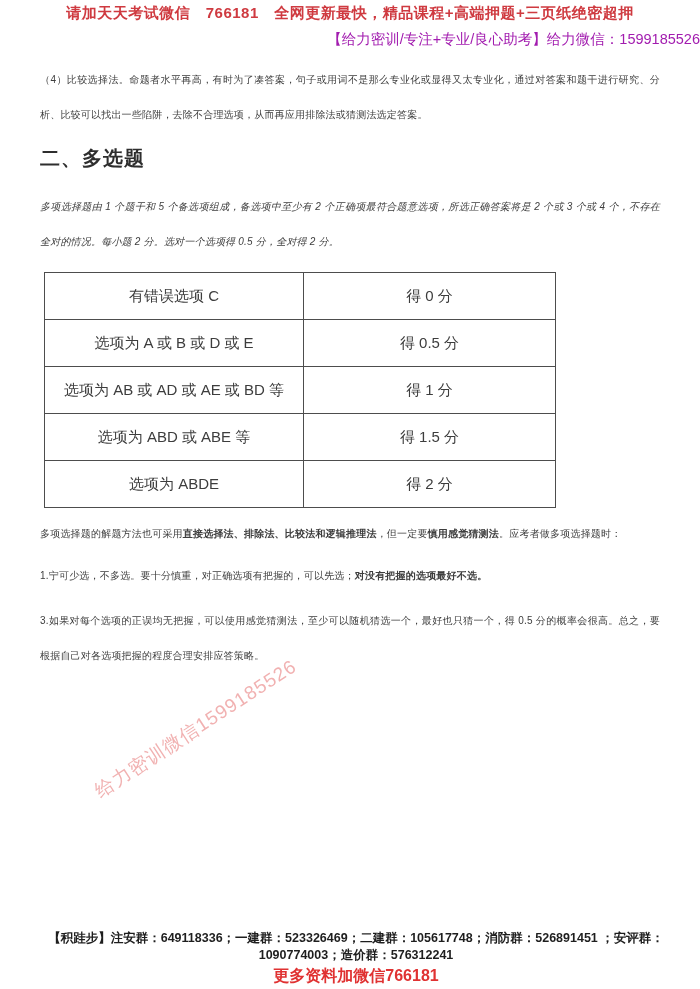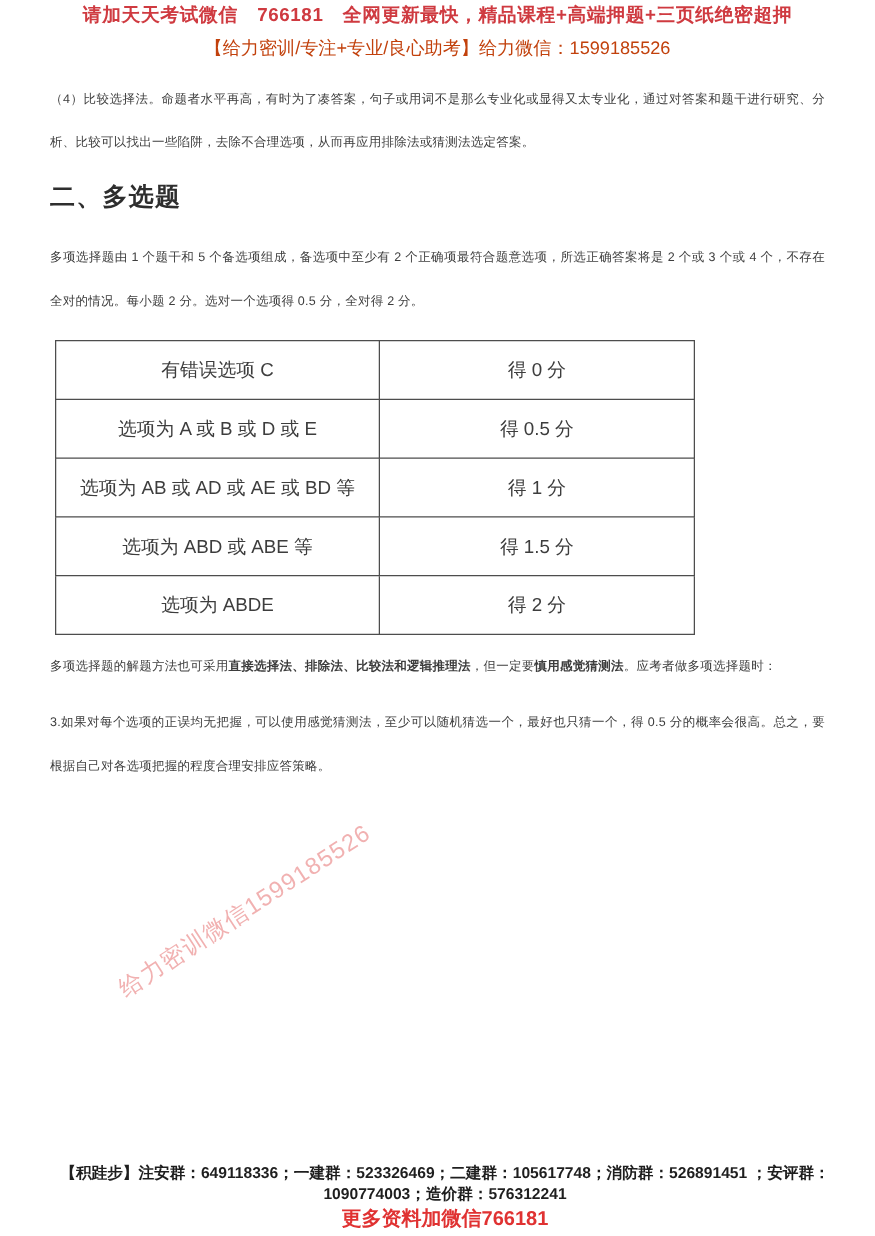--- a/index.html
+++ b/index.html
@@ -22,22 +22,22 @@
     padding-top:3px;
     text-align:center;
     color:var(--header-red);
     font-weight:700;
     font-size:15px;
     line-height:20px;
     letter-spacing:0.5px;
   }
   .header-line2{
     margin-top:7px;
-    text-align:center;
-    color:#c2410c;
+    text-align:right;
+    color:#a21caf;
     font-size:14.5px;
     line-height:19px;
   }
   .content{padding:0 40px;position:relative;z-index:1;}
   .para{
     font-size:10px;
     line-height:35px;
     text-align:justify;
     margin:0;
     color:var(--body-text);
@@ -46,21 +46,21 @@
   .para .bold{font-weight:700;}
   .section-heading{
     margin:15px 0 0 0;
     font-size:20px;
     font-weight:700;
     color:#2e2e2e;
     line-height:22px;
     letter-spacing:1px;
   }
   .mt-p1{margin-top:13px;}
-  .mt-intro{margin-top:20px;}
+  .mt-intro{margin-top:20px;font-style:italic;}
   .mt-example{margin-top:7px;}
   .mt-methods{margin-top:8px;}
   .mt-tip1{margin-top:7px;}
   .mt-tip2{margin-top:11px;}
   .mt-tip3{margin-top:10px;}
   .score-table{
     margin:13px 0 0 4px;
     border-collapse:collapse;
     width:512px;
     table-layout:fixed;
@@ -152,20 +152,21 @@
           </tr>
           <tr>
             <td>选项为 ABDE</td>
             <td>得 2 分</td>
           </tr>
         </tbody>
     </table>
 
     <p class="para mt-methods"><span>多项选择题的解题方法也可采用</span><span class="bold">直接选择法、排除法、比较法和逻辑推理法</span><span>，但一定要</span><span class="bold">慎用感觉猜测法</span><span>。应考者做多项选择题时：</span></p>
 
+    <p class="para mt-tip1"><span>1.宁可少选，不多选。要十分慎重，对正确选项有把握的，可以先选；</span><span class="bold">对没有把握的选项最好不选。</span></p>
 
 
     <p class="para mt-tip3"><span>3.如果对每个选项的正误均无把握，可以使用感觉猜测法，至少可以随机猜选一个，最好也只猜一个，得 0.5 分的概率会很高。总之，要根据自己对各选项把握的程度合理安排应答策略。</span></p>
 
   </div>
 
   <div class="footer">
     <div class="footer-groups">【积跬步】注安群：649118336；一建群：523326469；二建群：105617748；消防群：526891451 ；安评群：1090774003；造价群：576312241</div>
     <div class="footer-more">更多资料加微信766181</div>
   </div>

